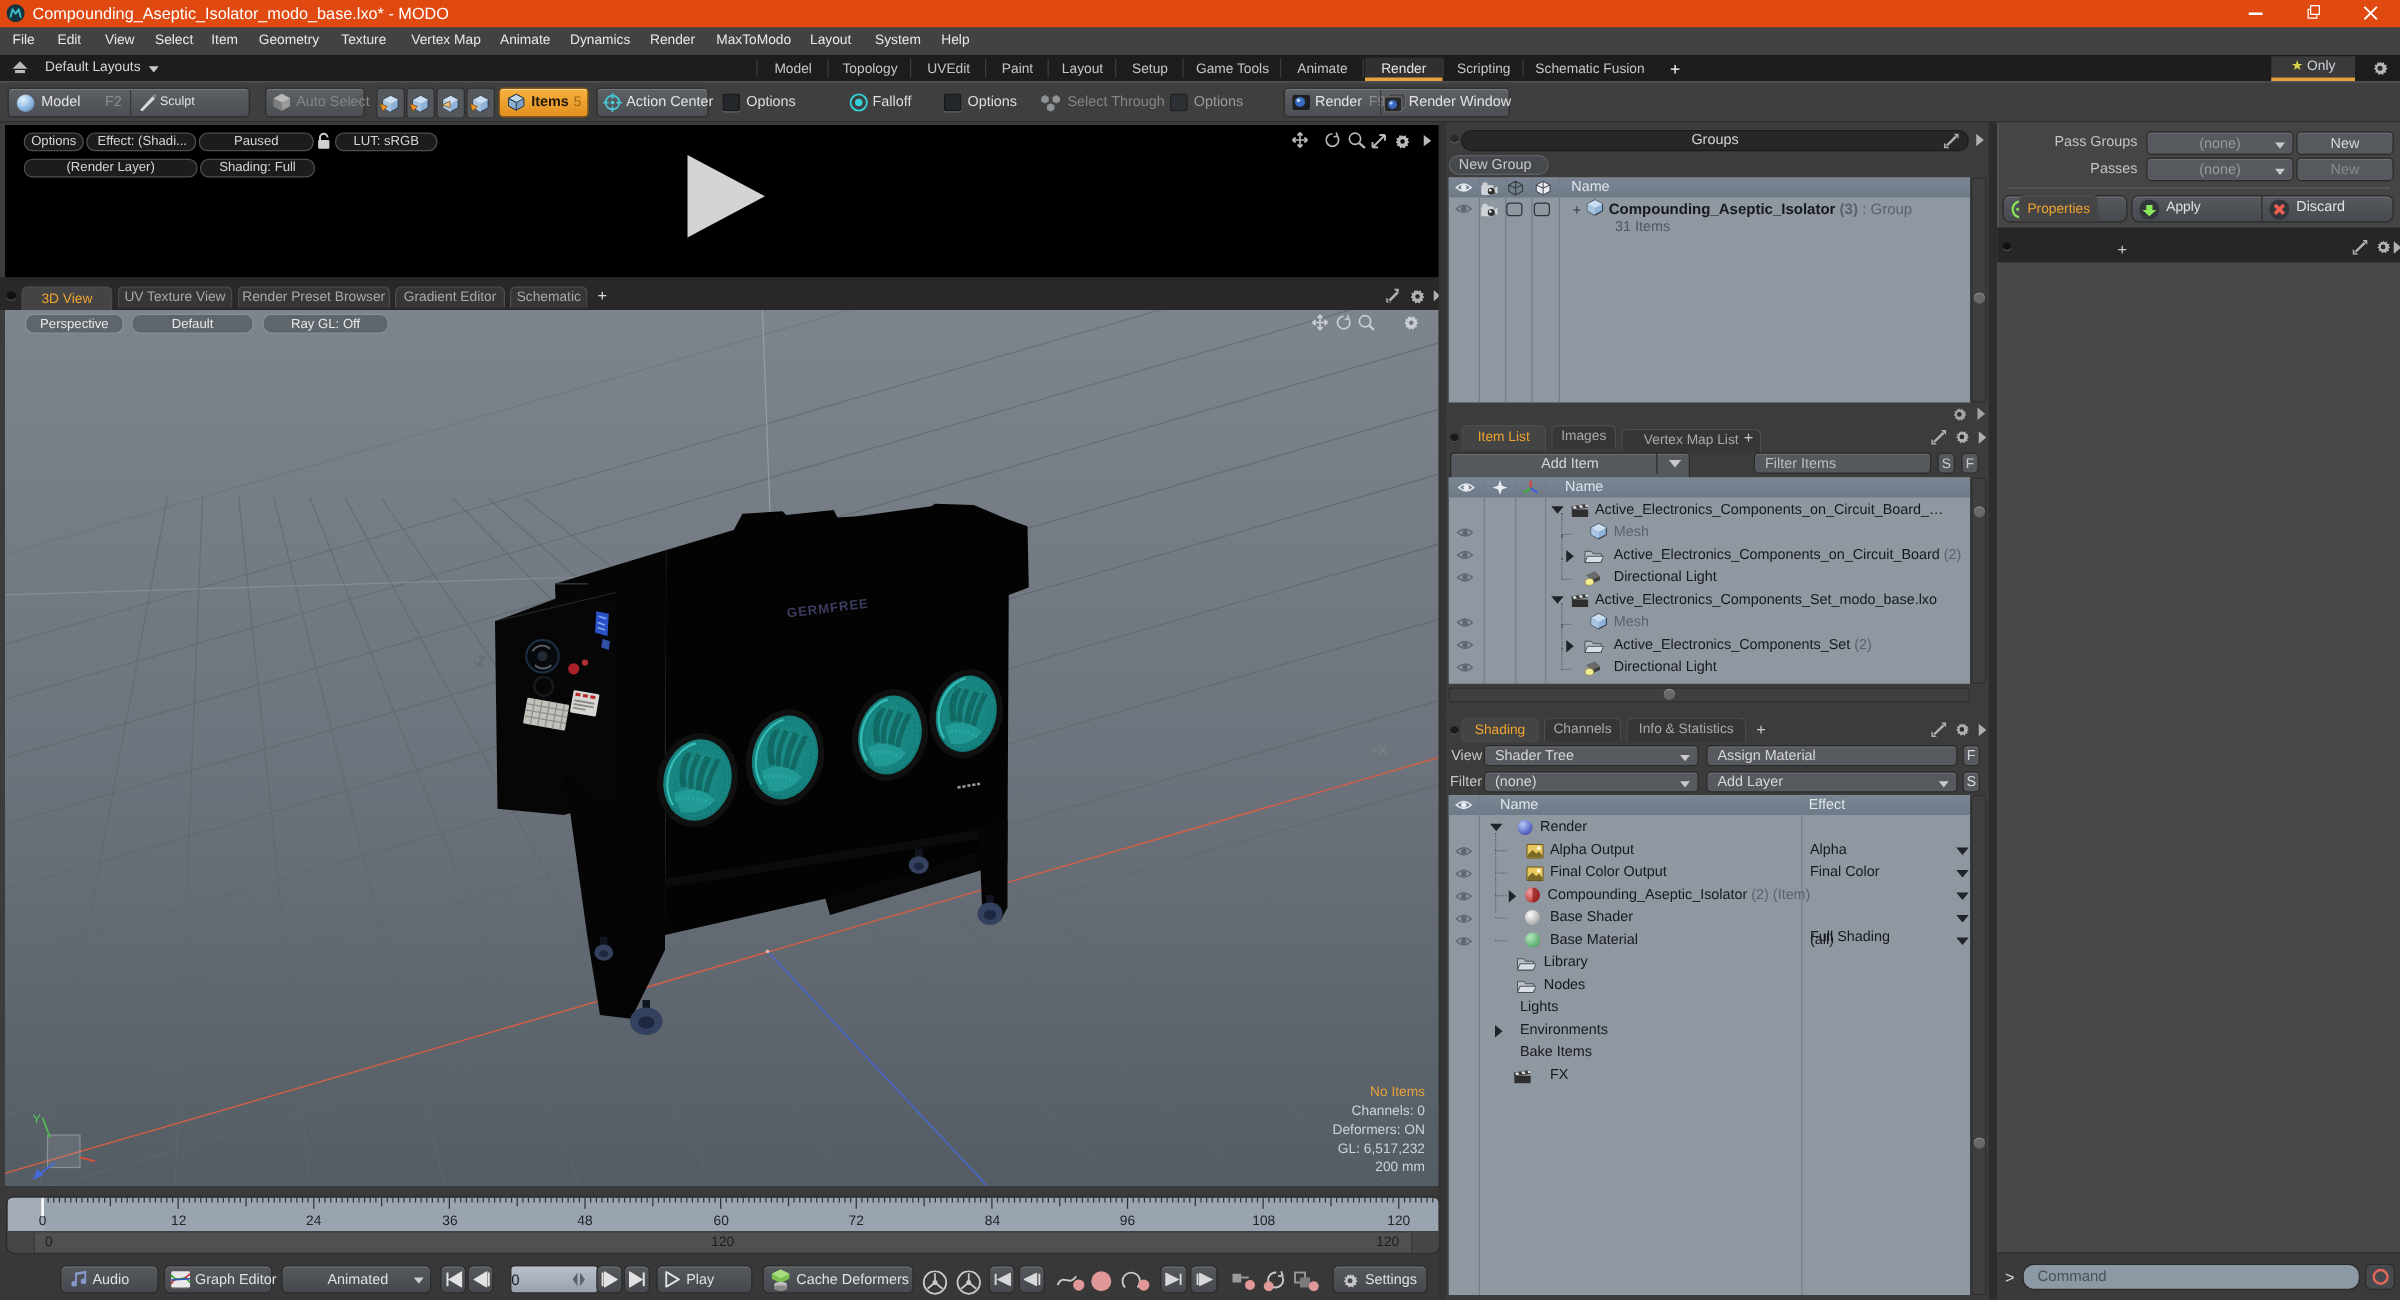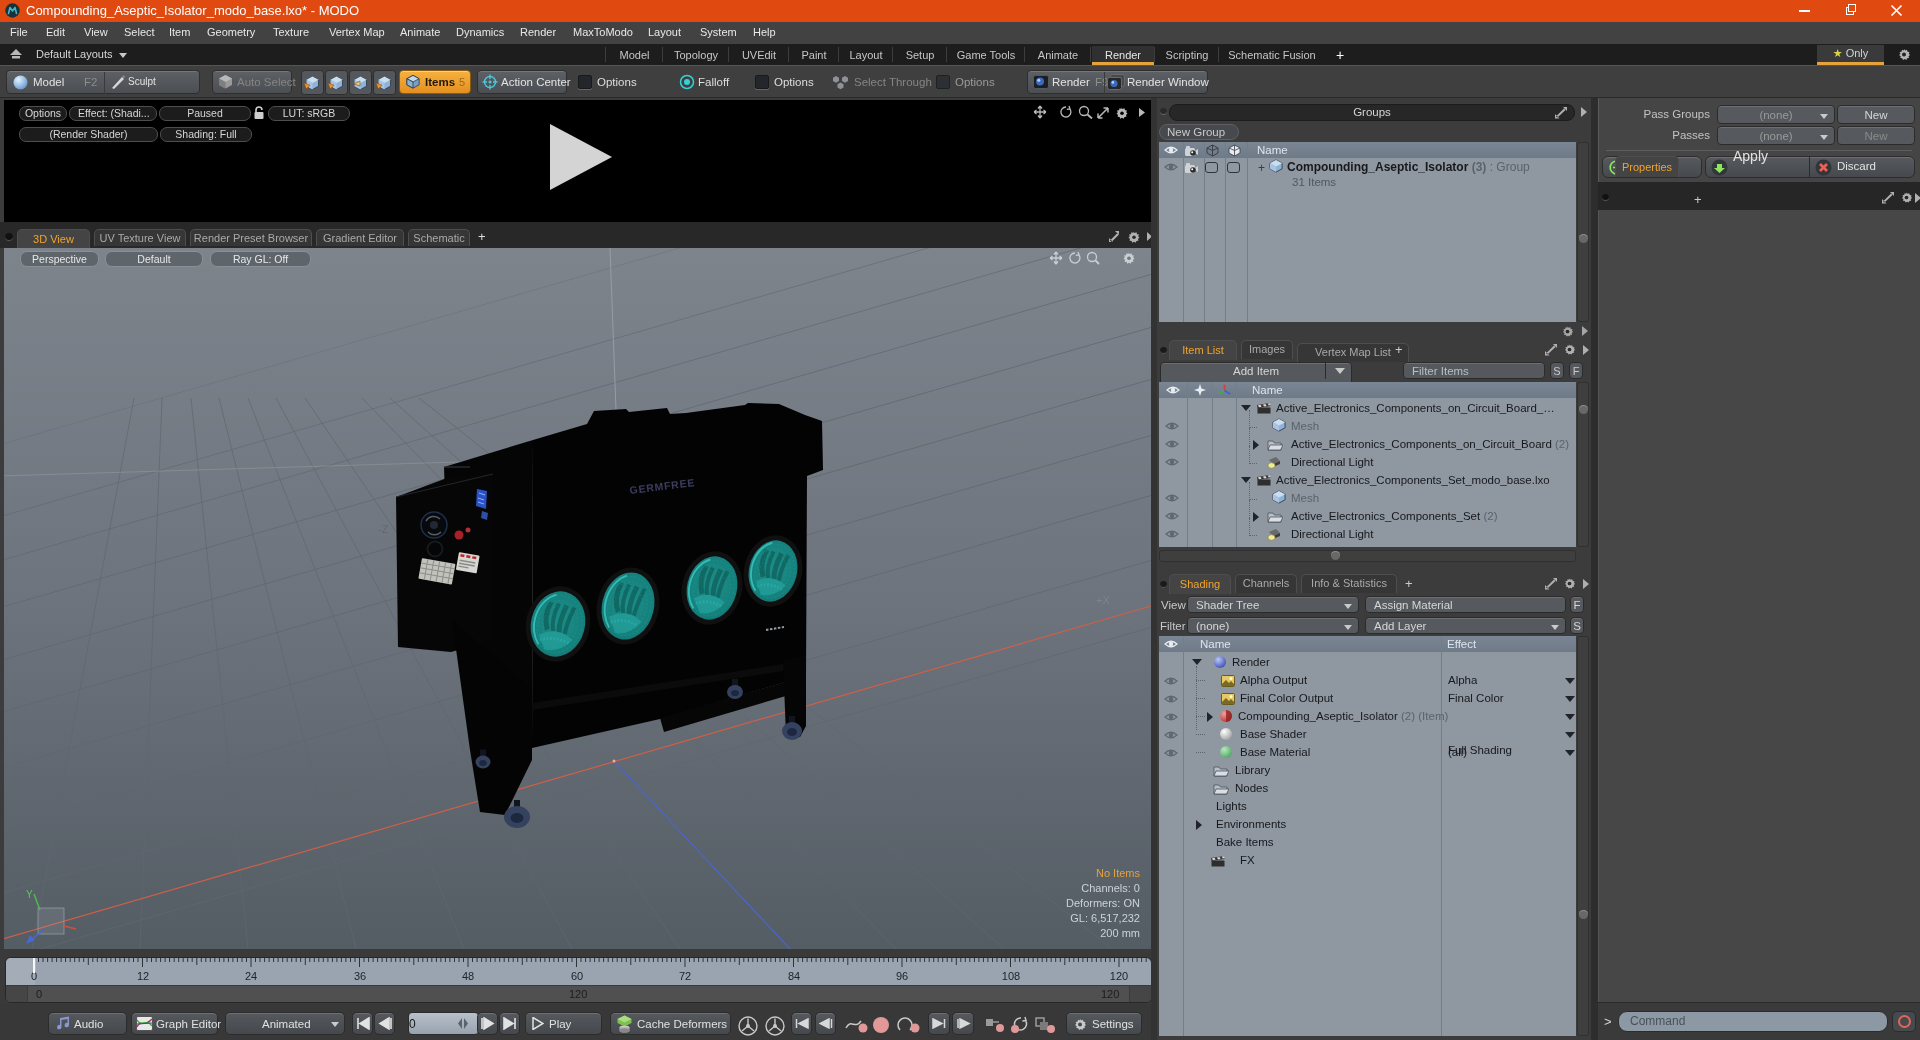--- a/index.html
+++ b/index.html
@@ -211,21 +211,21 @@
 
 <div class="abs" id="preview" style="left:4px;top:100px;width:1147px;height:122px;background:#000">
  <div class="pill" style="left:15px;top:6px;width:48px">Options</div>
  <div class="pill" style="left:65px;top:6px;width:88px;text-align:left;padding-left:8px">Effect: (Shadi...</div>
  <div class="pill" style="left:155px;top:6px;width:92px">Paused</div>
  <svg class="abs" style="left:248px;top:5px" width="14" height="16" viewBox="0 0 14 16">
       <path d="M4 7 V5 a3 3 0 0 1 6 0" fill="none" stroke="#cfcfcf" stroke-width="1.6"></path>
       <rect x="2.5" y="7" width="9" height="7" rx="1" fill="#cfcfcf"></rect>
     </svg>
  <div class="pill" style="left:264px;top:6px;width:82px">LUT: sRGB</div>
- <div class="pill" style="left:15px;top:27px;width:139px">(Render Shader)</div>
+ <div class="pill" style="left:15px;top:27px;width:139px">(Render Layer)</div>
  <div class="pill" style="left:156px;top:27px;width:92px">Shading: Full</div>
  <path><svg class="abs" style="left:545px;top:23px" width="64" height="68">
         <path d="M1 1 L63 34 L1 67 Z" fill="#d4d4d4"></path>
       </svg>
  <svg class="abs" style="left:1029px;top:5px" width="112" height="14" viewBox="0 0 112 14" fill="none" stroke="#b9b9b9" stroke-width="1.3">
   <path d="M7 1 L7 13 M1 7 L13 7 M7 1 L5 3.5 M7 1 L9 3.5 M7 13 L5 10.5 M7 13 L9 10.5 M1 7 L3.5 5 M1 7 L3.5 9 M13 7 L10.5 5 M13 7 L10.5 9"></path>
   <path d="M33 2 a5 5 0 1 0 3.5 1.5 M36 1 l1 3 l-3.2 0.4"></path>
   <circle cx="51" cy="6" r="4.5"></circle>
         <path d="M54.5 9.5 L59 13.5" stroke-width="1.8"></path>
   <path d="M65 13 L75 3 M65 13 L65 8.5 M65 13 L69.5 13 M75 3 L70.5 3 M75 3 L75 7.5" stroke-width="1.5"></path>
@@ -1181,21 +1181,21 @@
       <path d="M8.5 2 a6.5 6.5 0 1 0 5 2.2 M12 1 l1.5 3.5 l-3.8 0.5" fill="none" stroke="#8ae858" stroke-width="1.7"></path>
       <path d="M8.5 5 V12 M5 8.5 H12" stroke="#8ae858" stroke-width="1.7"></path>
     </svg>
 <div class="abs" style="left:32px;top:62px;color:#e2e2e2;font-size:11.5px">Auto Add</div>
 <div class="abs" style="left:107px;top:58px;width:210px;height:22px;background:linear-gradient(#56595d,#46494d);border:1px solid #2c2c2c;border-radius:6px;box-shadow:inset 0 1px 0 #6e7074"></div>
 <div class="abs" style="left:211px;top:58px;width:1px;height:22px;background:#2c2c2c"></div>
 <svg class="abs" style="left:113px;top:61px" width="17" height="17">
       <circle cx="8.5" cy="8.5" r="8" fill="#32353a"></circle>
       <path d="M6 5 h5 v4 h3 l-5.5 5 l-5.5 -5 h3 Z" fill="#8ae858"></path>
     </svg>
-<div class="abs" style="left:135px;top:50px;color:#e2e2e2;font-size:14px">Apply</div>
+<div class="abs" style="left:135px;top:62px;color:#e2e2e2;font-size:11px">Apply</div>
 <svg class="abs" style="left:217px;top:61px" width="17" height="17">
       <circle cx="8.5" cy="8.5" r="8" fill="#32353a"></circle>
       <path d="M5 5 L12 12 M12 5 L5 12" stroke="#f06050" stroke-width="2.8"></path>
     </svg>
 <div class="abs" style="left:239px;top:62px;color:#e2e2e2;font-size:11.5px">Discard</div>
 <div class="abs" style="left:0;top:84px;width:322px;height:28px;background:#262626"></div>
 <div class="abs" style="left:4px;top:96px;width:7px;height:7px;border-radius:50%;background:#111;box-shadow:inset 0 -1px 0 #555"></div>
 <div class="tab act" style="left:17px;top:6px;width:64px;height:21px;line-height:20px;position:absolute;margin-top:52px">Properties</div>
 <div class="abs" style="left:96px;top:94px;color:#ccc;font-size:13px">+</div>
 <svg class="abs" style="left:284px;top:94px" width="12" height="12" viewBox="0 0 12 12">

